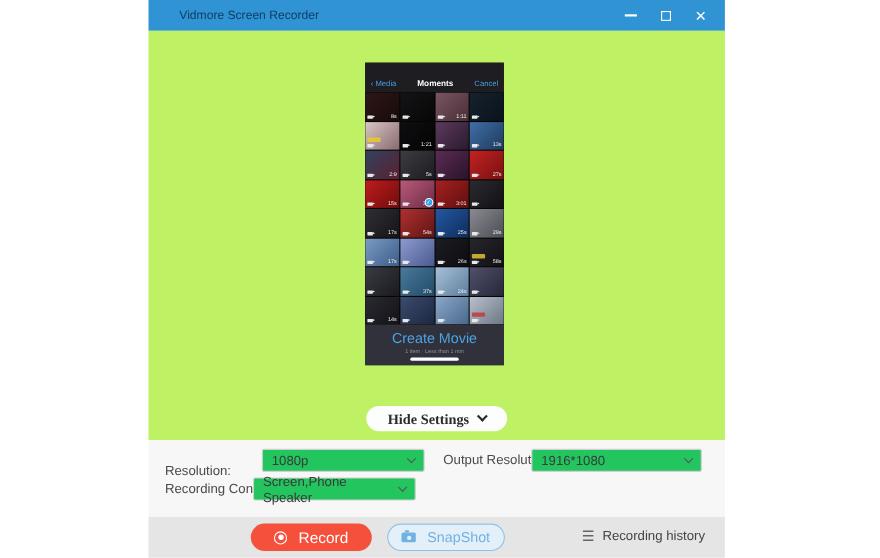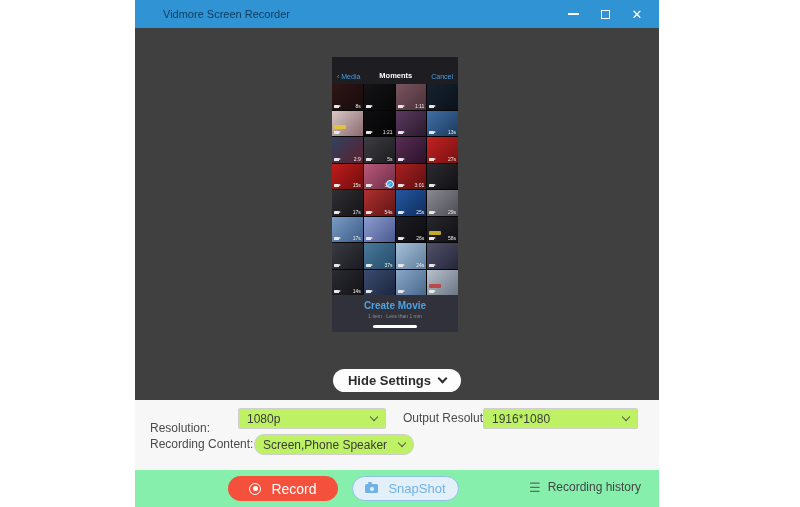--- a/index.html
+++ b/index.html
@@ -9,56 +9,56 @@
   
   .titlebar { position:relative; height:28px; background:#3093d3; display:flex; align-items:center; }
   .titlebar .title { margin-left:28px; font-size:11px; font-weight:400; color:#0e3e63; }
   .win-controls { position:absolute; right:14px; top:0; height:28px; display:flex; align-items:center; gap:16px; }
   .wc { width:16px; height:16px; display:flex; align-items:center; justify-content:center; cursor:pointer; }
   .wc-min i { display:block; width:11px; height:2px; background:#fff; }
   .wc-max i { display:block; width:9px; height:9px; border:1.5px solid #fff; }
   .wc-close { color:#fff; font-size:13px; line-height:1; }
 
   
-  .preview { position:relative; height:372px; background:#404040; }
+  .preview { position:relative; height:372px; background:#bef264; }
 
   .phone { position:absolute; left:197px; top:29px; width:126px; height:275px; background:#0b0b0d; }
   .phone-header { height:27px; background:#1d1d22; display:flex; align-items:flex-end; justify-content:space-between; padding:0 5px 4px 5px; }
   .ph-link { font-size:7px; color:#4a9edb; }
   .ph-title { font-size:7.5px; font-weight:700; color:#fff; }
   .phone-grid { display:grid; grid-template-columns:repeat(4,1fr); grid-auto-rows:25.5px; gap:1px; background:#050505; height:211px; overflow:hidden; }
   .tile { position:relative; }
   .cam { position:absolute; left:2px; bottom:2px; width:5px; height:3px; background:#e8e8e8; border-radius:0.5px; }
   .cam::after { content:""; position:absolute; left:5px; top:0; border-top:1.5px solid transparent; border-bottom:1.5px solid transparent; border-left:2px solid #e8e8e8; }
   .dur { position:absolute; right:2px; bottom:1px; font-size:5px; color:#f0f0f0; line-height:1.2; }
   .badge { position:absolute; right:1px; bottom:1px; width:8px; height:8px; background:#35a3e8; border:1px solid #fff; border-radius:50%; color:#fff; font-size:5px; line-height:6px; text-align:center; }
   .ac { position:absolute; left:2px; bottom:7px; width:12px; height:4px; border-radius:1px; opacity:.9; }
   .phone-footer { height:37px; background:#31313b; position:relative; text-align:center; padding-top:5px; }
-  .pf-create { font-size:10px; color:#4aa3e3;font-weight:bold; }
+  .pf-create { font-size:13px; color:#4aa3e3; }
   .pf-sub { font-size:5px; color:#8e8e93; margin-top:2px; }
   .home-bar { position:absolute; left:50%; transform:translateX(-50%); bottom:4px; width:44px; height:3px; background:#fff; border-radius:2px; }
 
-  .hide-settings { position:absolute; left:50%; transform:translateX(-50%); bottom:8px; width:128px; height:23px; background:#fdfdfd; border-radius:12px; display:flex; align-items:center; justify-content:center; gap:8px; cursor:pointer; }
+  .hide-settings { position:absolute; left:50%; transform:translateX(-50%); bottom:8px; width:128px; height:23px; background:#fdfdfd; border-radius:12px; display:flex; align-items:center; justify-content:center; gap:8px; cursor:pointer;font-family:Liberation Serif, serif; }
   .hs-label { font-size:13px; font-weight:700; color:#2b2b2b; }
   .chev { width:7px; height:7px; border-right:2px solid #2b2b2b; border-bottom:2px solid #2b2b2b; transform:rotate(45deg); margin-top:-5px; }
 
   
   .settings { position:relative; height:70px; background:#f7f7f7; font-size:12px; color:#4a4a4a; }
   .s-label { position:absolute; line-height:21px; }
   .lab-res { left:15px; top:18px; }
   .lab-out { left:268px; top:8px; }
   .lab-content { left:15px; top:34px; }
-  .dropdown { position:absolute; height:21px; background:#bef264; border:1px solid #cfcfcf; border-radius:2px; display:flex; align-items:center; justify-content:space-between; padding:0 8px; cursor:pointer; color:#3a3a3a; }
+  .dropdown { position:absolute; height:21px; background:#22c55e; border:1px solid #cfcfcf; border-radius:2px; display:flex; align-items:center; justify-content:space-between; padding:0 8px; cursor:pointer; color:#3a3a3a; }
   .dd-res { left:103px; top:8px; width:148px; }
   .dd-out { left:348px; top:8px; width:155px; }
-  .dd-content { left:119px; top:34px; width:160px;border-radius:10px; }
+  .dd-content { left:95px; top:34px; width:148px; }
   .dd-chev { width:6px; height:6px; border-right:1.5px solid #555; border-bottom:1.5px solid #555; transform:rotate(45deg); margin-top:-3px; }
 
   
-  .bottombar { position:relative; height:37px; background:#86efac; }
+  .bottombar { position:relative; height:37px; background:#e5e5e5; }
   .btn { position:absolute; top:6px; height:25px; border-radius:13px; display:flex; align-items:center; justify-content:center; gap:10px; cursor:pointer; }
   .btn-record { left:93px; width:110px; background:#f5503c; color:#fff; font-size:14px; }
   .rec-icon { width:12px; height:12px; border:1.5px solid #fff; border-radius:50%; position:relative; }
   .rec-icon::after { content:""; position:absolute; left:50%; top:50%; width:5px; height:5px; margin:-2.5px 0 0 -2.5px; background:#fff; border-radius:50%; }
   .btn-snapshot { left:217px; width:107px; background:#e3f0fa; border:1px solid #8fc2e8; color:#70b2e4; font-size:13px; }
   .cam-icon { position:relative; width:13px; height:9px; background:#70b2e4; border-radius:1.5px; }
   .cam-icon::before { content:""; position:absolute; left:50%; top:50%; width:4px; height:4px; margin:-2px 0 0 -2px; background:#e3f0fa; border-radius:50%; }
   .cam-icon::after { content:""; position:absolute; left:3px; top:-2px; width:4px; height:2px; background:#70b2e4; border-radius:1px; }
   .history { position:absolute; right:18px; top:10px; display:flex; align-items:center; gap:7px; cursor:pointer; color:#444; font-size:12px; }
   .hist-icon { font-size:13px; color:#666; line-height:1; }

